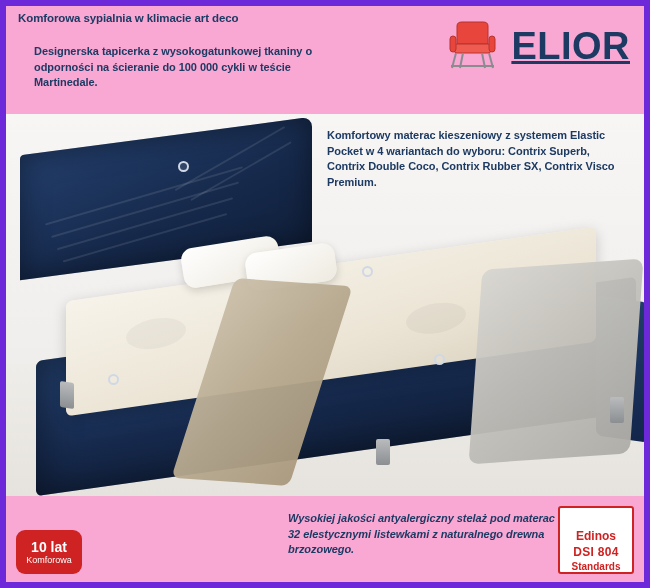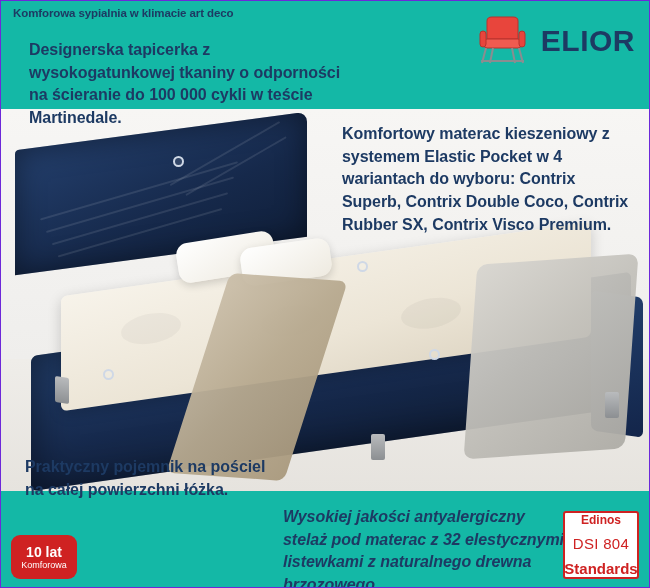--- a/index.html
+++ b/index.html
@@ -7,24 +7,24 @@
     padding: 0;
   }
   body {
     font-family: "Liberation Sans", sans-serif;
     background: #ffffff;
   }
   .page {
     position: relative;
     width: 650px;
     height: 588px;
-    background: #14b8a6;
+    background: #f9a8d4;
     overflow: hidden;
     box-sizing: border-box;
-    border: 1px solid #6d28d9;
+    border: 6px solid #6d28d9;
   }
 
   
   .header-title {
     position: absolute;
     left: 12px;
     top: 6px;
     font-size: 11.5px;
     font-weight: bold;
     color: #1d3a63;
@@ -39,38 +39,39 @@
     display: flex;
     align-items: center;
     gap: 10px;
   }
   .brand-mark {
     width: 58px;
     height: 52px;
     position: relative;
   }
   .brand-name {
-    font-size: 30px;
+    font-size: 38px;
     font-weight: bold;
     color: #1d3a63;
     letter-spacing: 0.5px;
     line-height: 1;
+    text-decoration: underline;
   }
 
   
   .callout {
     position: absolute;
-    font-size: 16px;
+    font-size: 11px;
     font-weight: bold;
     color: #1d3a63;
     line-height: 1.42;
     letter-spacing: -0.05px;
   }
   .c-upholstery { left: 28px;  top: 38px;  width: 320px; }
-  .c-mattress   { left: 341px; top: 122px; width: 290px; }
+  .c-mattress   { left: 321px; top: 122px; width: 290px; }
   .c-container  { left: 24px;  top: 455px; width: 260px; }
   .c-frame      { left: 282px; top: 505px; width: 285px; font-style: italic; }
 
   
   .dot {
     position: absolute;
     width: 11px;
     height: 11px;
     border-radius: 50%;
     border: 2px solid #cfd8e6;
@@ -257,36 +258,36 @@
     right: 10px;
     bottom: 8px;
     width: 72px;
     height: 64px;
     border: 2px solid #cf2222;
     border-radius: 3px;
     background: #ffffff;
     display: flex;
     flex-direction: column;
     align-items: center;
-    justify-content: space-between;
+    justify-content: flex-end;
     gap: 2px;
   }
   .badge-edinos .e-name {
     font-size: 12px;
     font-weight: bold;
     color: #cf2222;
   }
   .badge-edinos .e-code {
-    font-size: 15px;
-    font-weight: normal;
+    font-size: 12px;
+    font-weight: bold;
     color: #cf2222;
     letter-spacing: 0.3px;
   }
   .badge-edinos .e-std {
-    font-size: 15px;
+    font-size: 10px;
     font-weight: bold;
     color: #cf2222;
   }
 
   .footer-band {
     position: absolute;
     left: 0;
     bottom: 0;
     width: 650px;
     height: 0;
@@ -350,21 +351,20 @@
     <div class="leg leg-3"></div>
   </div>
 
   <div class="dot dot-upholstery"></div>
   <div class="dot dot-mattress"></div>
   <div class="dot dot-frame"></div>
   <div class="dot dot-container"></div>
 
   <div class="callout c-upholstery">Designerska tapicerka z wysokogatunkowej tkaniny o odporności na ścieranie do 100 000 cykli w teście Martinedale.</div>
   <div class="callout c-mattress">Komfortowy materac kieszeniowy z systemem Elastic Pocket w 4 wariantach do wyboru: Contrix Superb, Contrix Double Coco, Contrix Rubber SX, Contrix Visco Premium.</div>
-  <div class="callout c-container">Praktyczny pojemnik na pościel na całej powierzchni łóżka.</div>
   <div class="callout c-frame">Wysokiej jakości antyalergiczny stelaż pod materac z 32 elestycznymi listewkami z naturalnego drewna brzozowego.</div>
 
   <div class="badge-warranty">
     <div class="b-main">10 lat</div>
     <div class="b-sub">Komforowa</div>
   </div>
 
   <div class="badge-edinos">
     <div class="e-name">Edinos</div>
     <div class="e-code">DSI 804</div>

